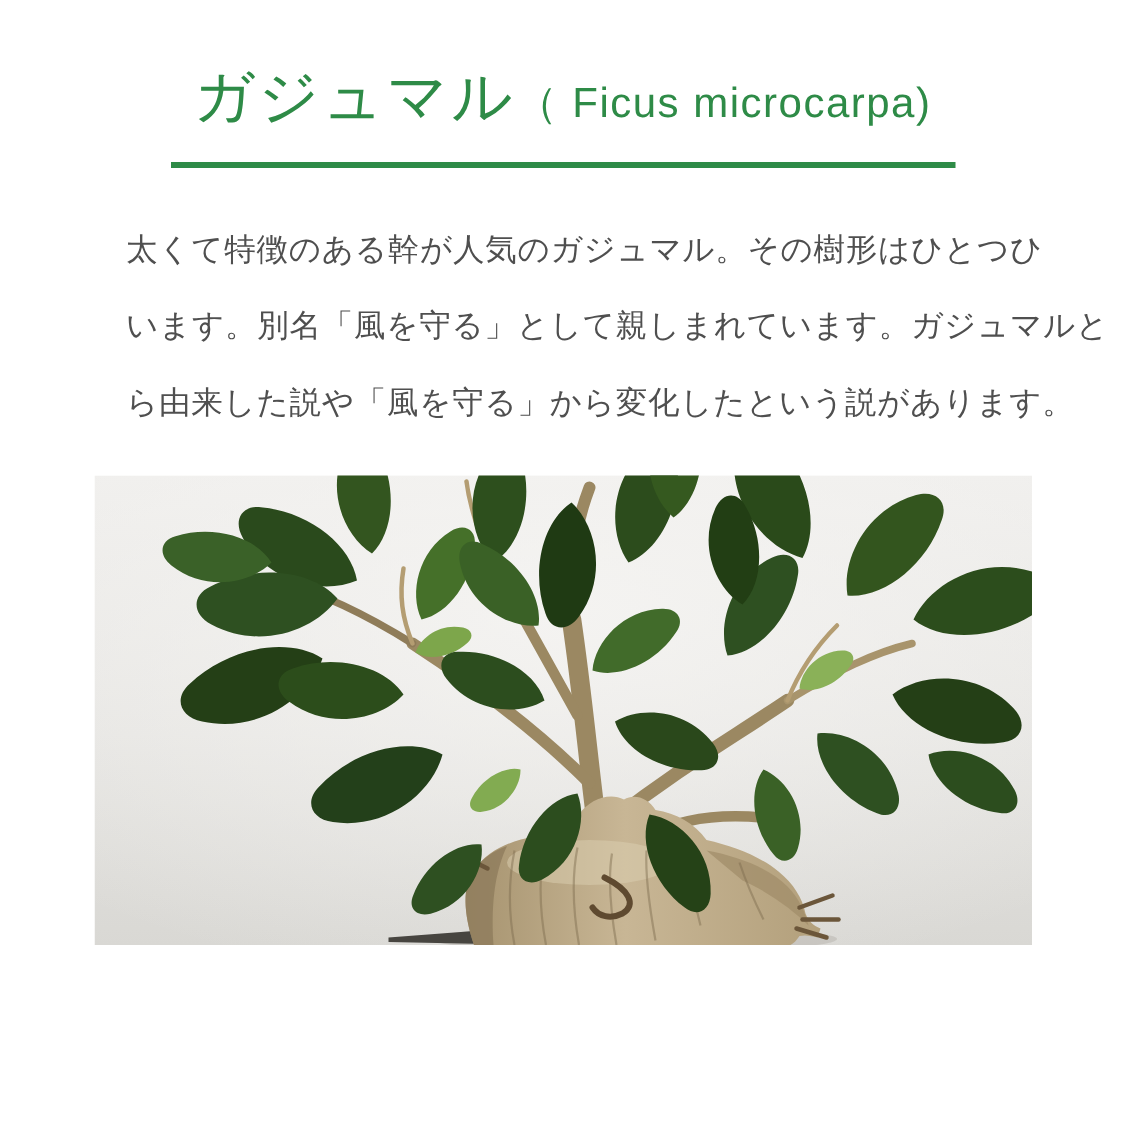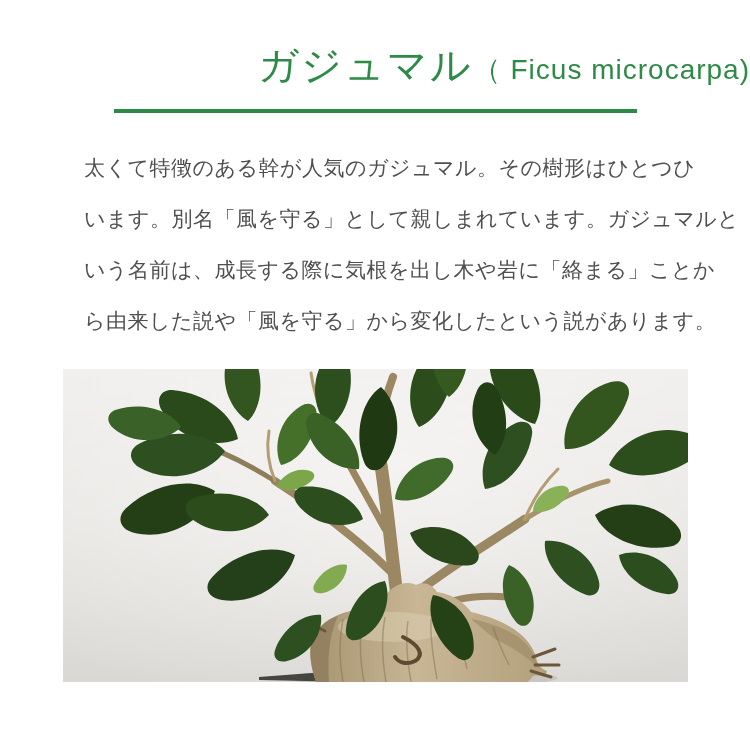--- a/index.html
+++ b/index.html
@@ -4,21 +4,21 @@
 <style>
   html,body{margin:0;padding:0;}
   body{
     width:750px;height:750px;background:#ffffff;
     font-family:"Liberation Sans","DejaVu Sans",sans-serif;
     overflow:hidden;
   }
   .page{position:relative;width:750px;height:750px;background:#ffffff;}
 
   
-  .header{padding-top:38px;text-align:right;}
+  .header{padding-top:38px;text-align:center;}
   .title{margin:0;line-height:54px;color:#2e8b47;font-weight:500;white-space:nowrap;}
   .title .ja{font-size:40px;letter-spacing:2px;}
   .title .latin{font-size:28px;letter-spacing:1px;}
   .divider{width:523px;height:4px;margin:12px auto 0;background:#2e8b47;}
 
   
   .description{width:608px;margin:36px auto 0;text-align:left;}
   .description p{
     margin:13px;font-size:21px;line-height:38px;color:#4f4f4f;
     letter-spacing:0.5px;white-space:nowrap;
@@ -34,21 +34,20 @@
 <div class="page">
 
   <header class="header">
     <h1 class="title"><span class="ja">ガジュマル</span><span class="latin">（ Ficus microcarpa)</span></h1>
     <div class="divider"></div>
   </header>
 
   <section class="description">
     <p>太くて特徴のある幹が人気のガジュマル。その樹形はひとつひ</p>
     <p>います。別名「風を守る」として親しまれています。ガジュマルと</p>
-    <p>いう名前は、成長する際に気根を出し木や岩に「絡まる」ことか</p>
     <p>ら由来した説や「風を守る」から変化したという説があります。</p>
   </section>
 
   <figure class="photo" style="margin-top:29px;">
     <svg width="625" height="313" viewBox="0 0 625 313" xmlns="http://www.w3.org/2000/svg" xmlns:xlink="http://www.w3.org/1999/xlink">
       <defs>
         <linearGradient id="bgGrad" x1="0" y1="0" x2="0" y2="1">
           <stop offset="0" stop-color="#efeeec"></stop>
           <stop offset="0.55" stop-color="#e5e4e1"></stop>
           <stop offset="1" stop-color="#d9d8d4"></stop>

